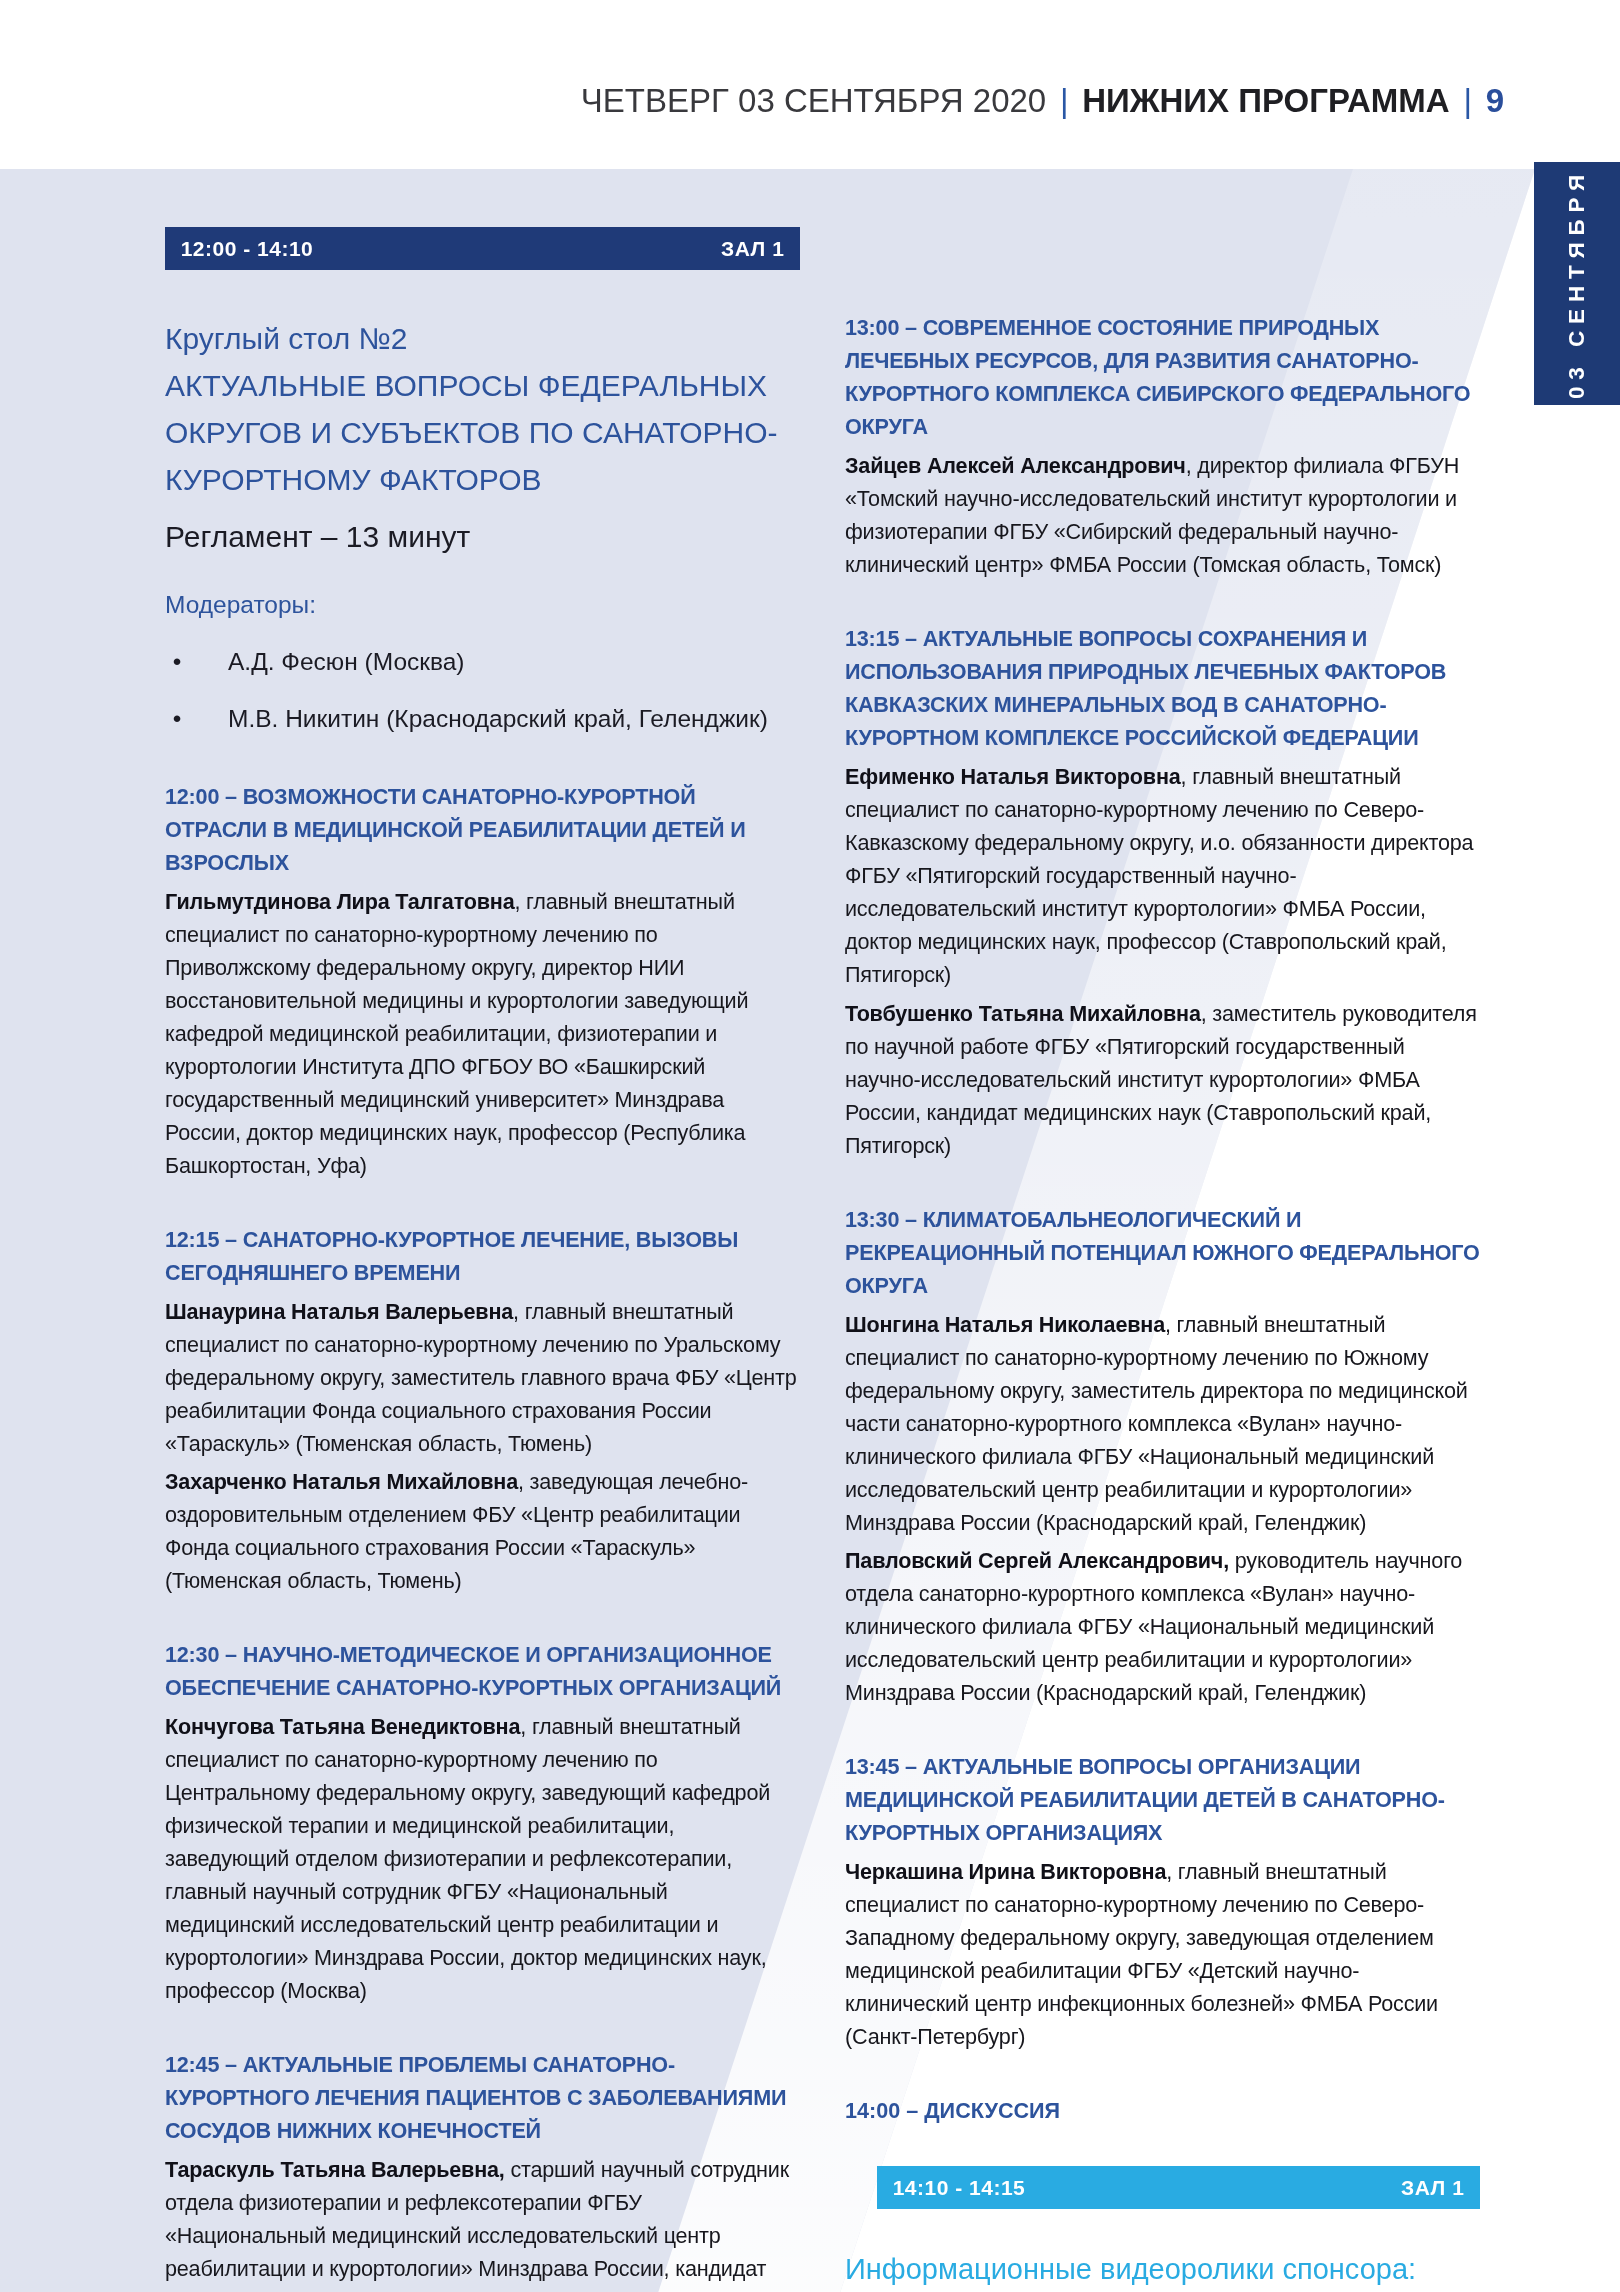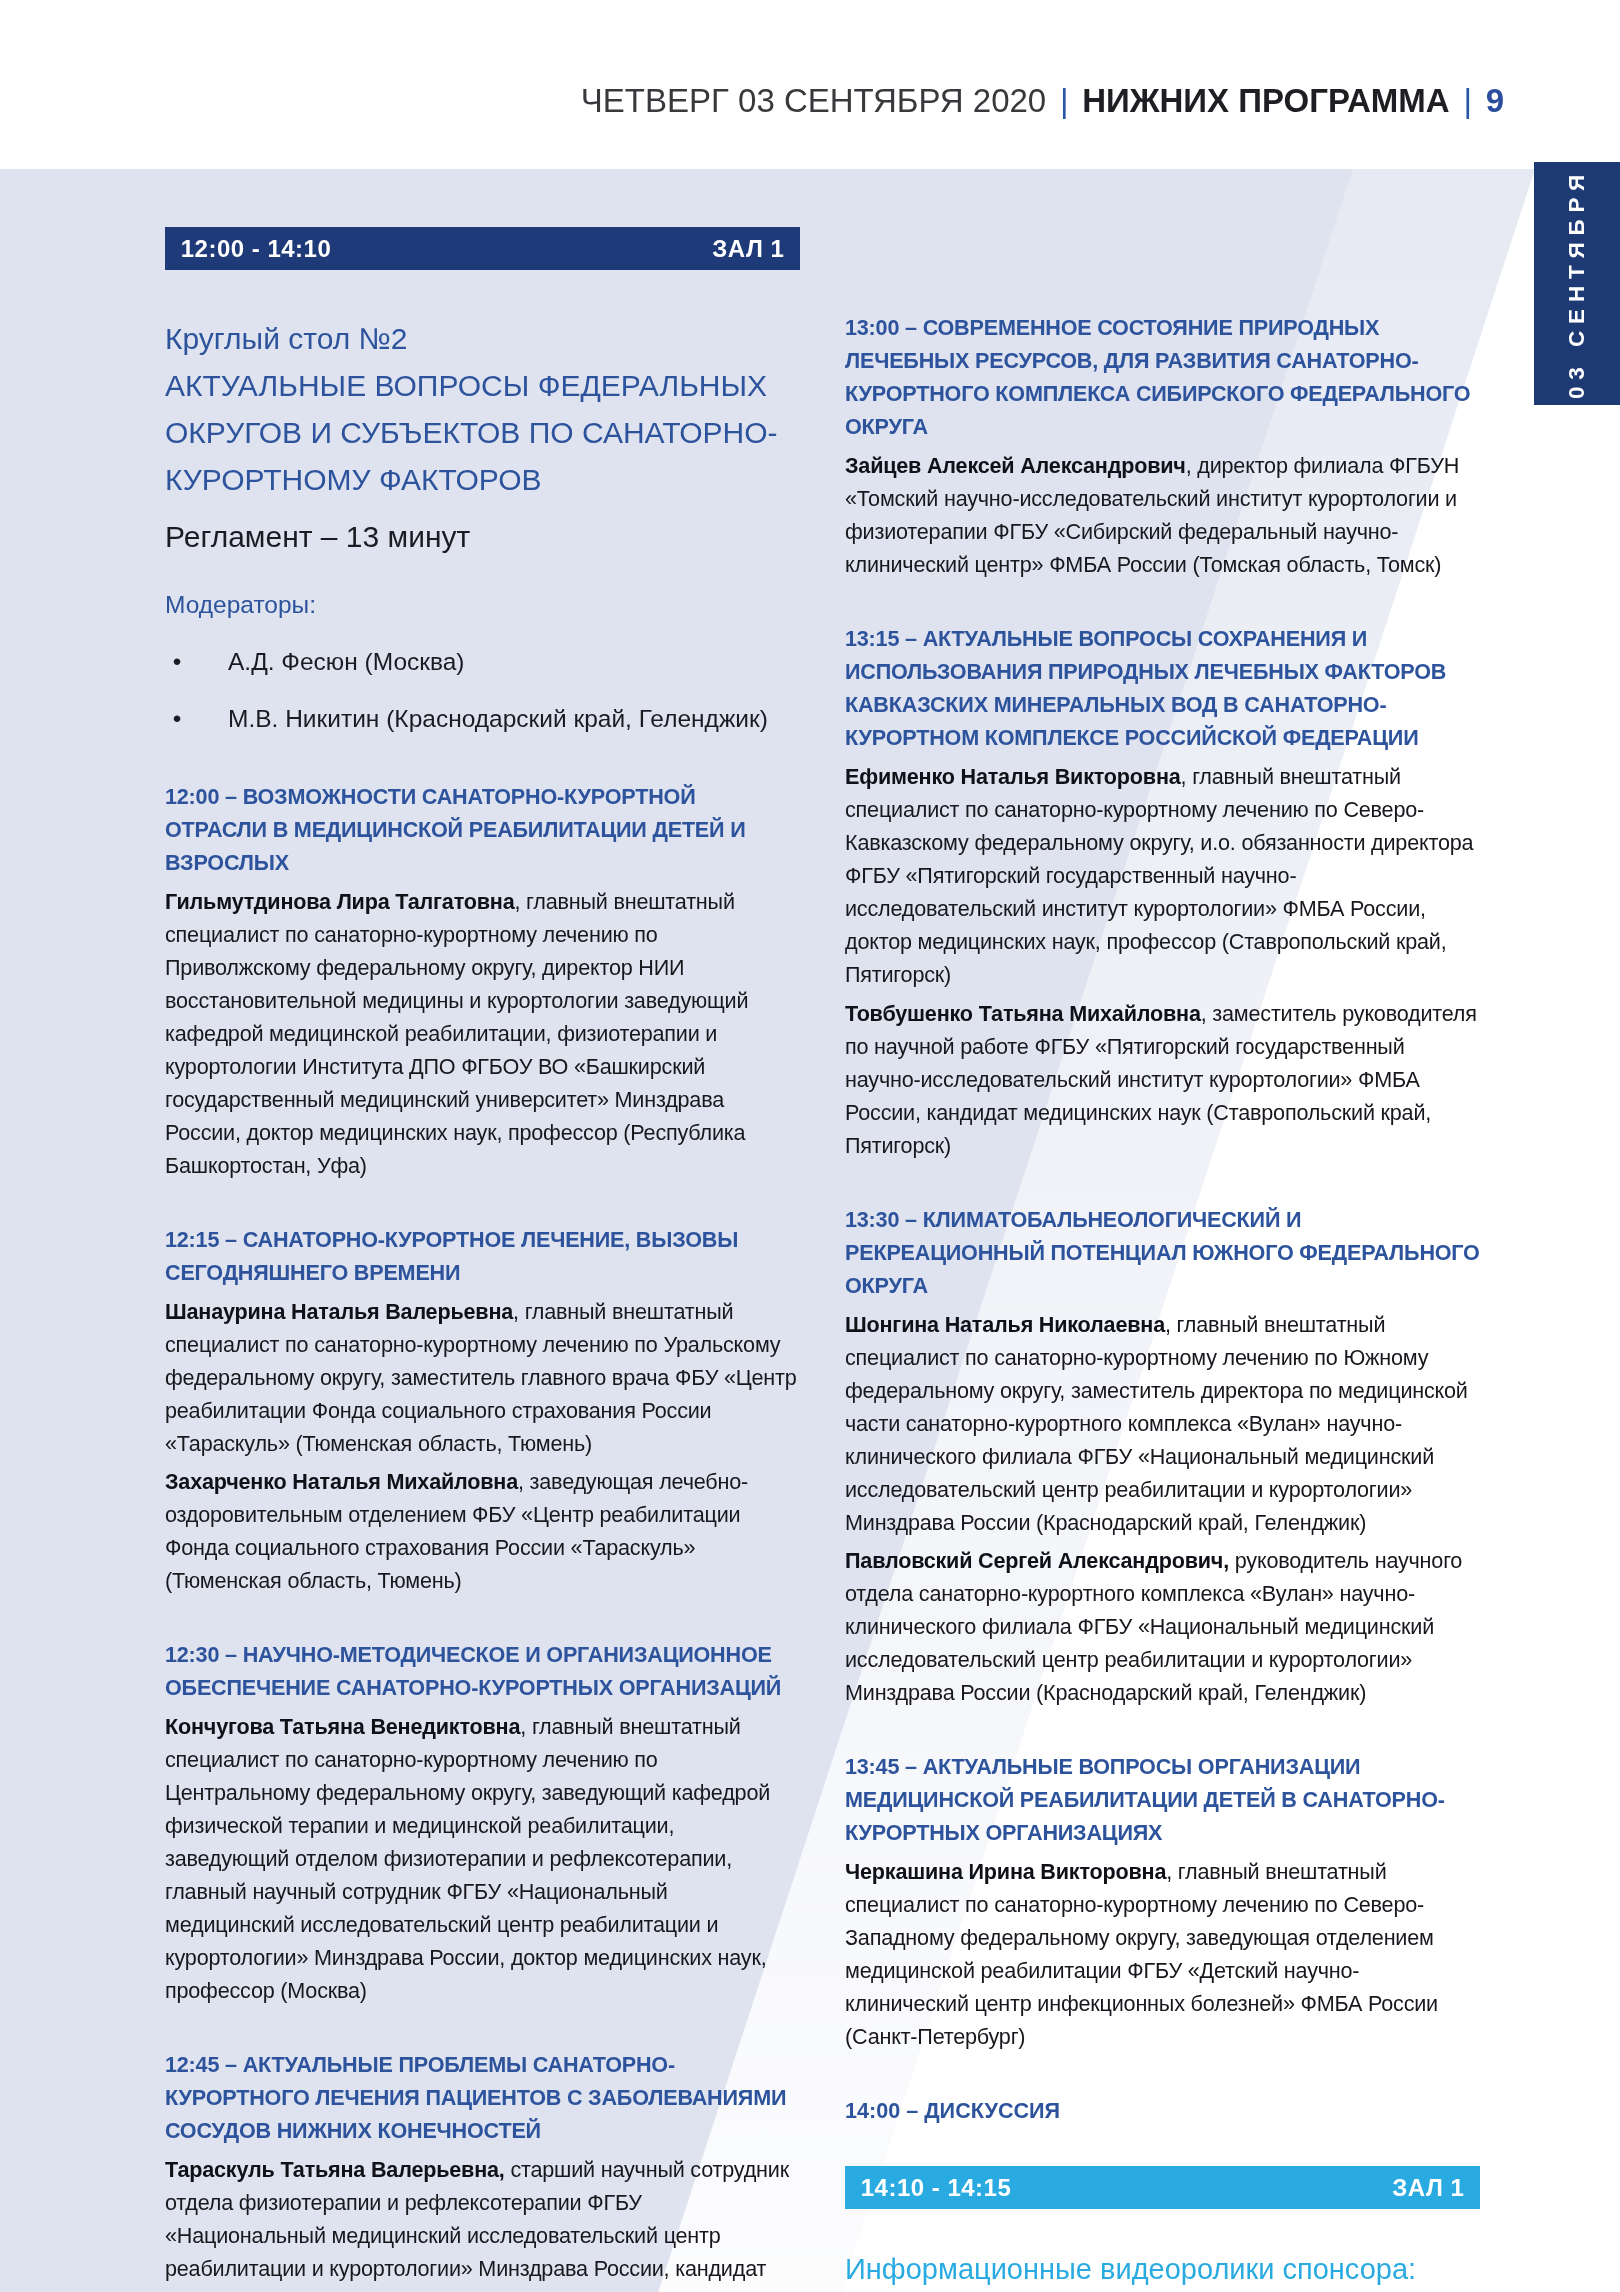--- a/index.html
+++ b/index.html
@@ -35,42 +35,42 @@
     writing-mode:vertical-rl; transform:rotate(180deg);
     color:#ffffff; font-weight:bold; font-size:22.5px; letter-spacing:6.9px; white-space:nowrap;
   }
   .columns { position:absolute; left:165px; top:227px; width:1315px; display:flex; gap:45px; }
   .col { width:635px; }
   .col.right { margin-top:84px; }
 
   .time-bar {
     height:43px; display:flex; align-items:center; justify-content:space-between;
     padding:0 15.7px; box-sizing:border-box;
-    font-weight:bold; font-size:24px; color:#ffffff; letter-spacing:0.5px;
+    font-weight:bold; font-size:21px; color:#ffffff; letter-spacing:0.5px;
   }
   .time-bar.navy   { background:#1f3a78; }
   .time-bar.cyan   { background:#29abe2; }
 
   .session-title { margin-top:45px; color:#2d539c; font-size:30px; line-height:47px; }
   .regulation    { margin-top:9.8px; color:#1b1b24; font-size:30px; line-height:47px; }
   .moderators-label { margin-top:31px; color:#2d539c; font-weight:normal; font-size:24.5px; }
   .moderator-row { margin-top:29px; font-size:24.5px; color:#1b1b24; display:flex; }
   .moderator-row .bullet { width:63px; padding-left:7.8px; box-sizing:border-box; }
 
   .talk { margin-top:41px; }
   .talk:first-child { margin-top:0; }
   .talk-heading {
     color:#2d539c; font-weight:bold; font-size:21.6px; line-height:33px;
     letter-spacing:-0.2px; text-transform:uppercase;
   }
   .speaker { margin:5.9px 0 0 0; font-size:21.6px; line-height:33px; letter-spacing:-0.2px; color:#17171d; }
   .speaker b { color:#101018; }
   .discussion-heading { margin-top:41px; color:#2d539c; font-weight:bold; font-size:21.6px; line-height:33px; }
 
-  .video-bar { margin-top:39px; }
+  .video-bar { margin-top:39px;margin-left:32px; }
   .sponsor-text { margin-top:37px; color:#29abe2; font-size:29px; line-height:46px; }
 </style>
 </head>
 <body>
 
 <div class="page">
 
   <div class="panel"></div>
   <div class="panel-sheen"></div>
 

